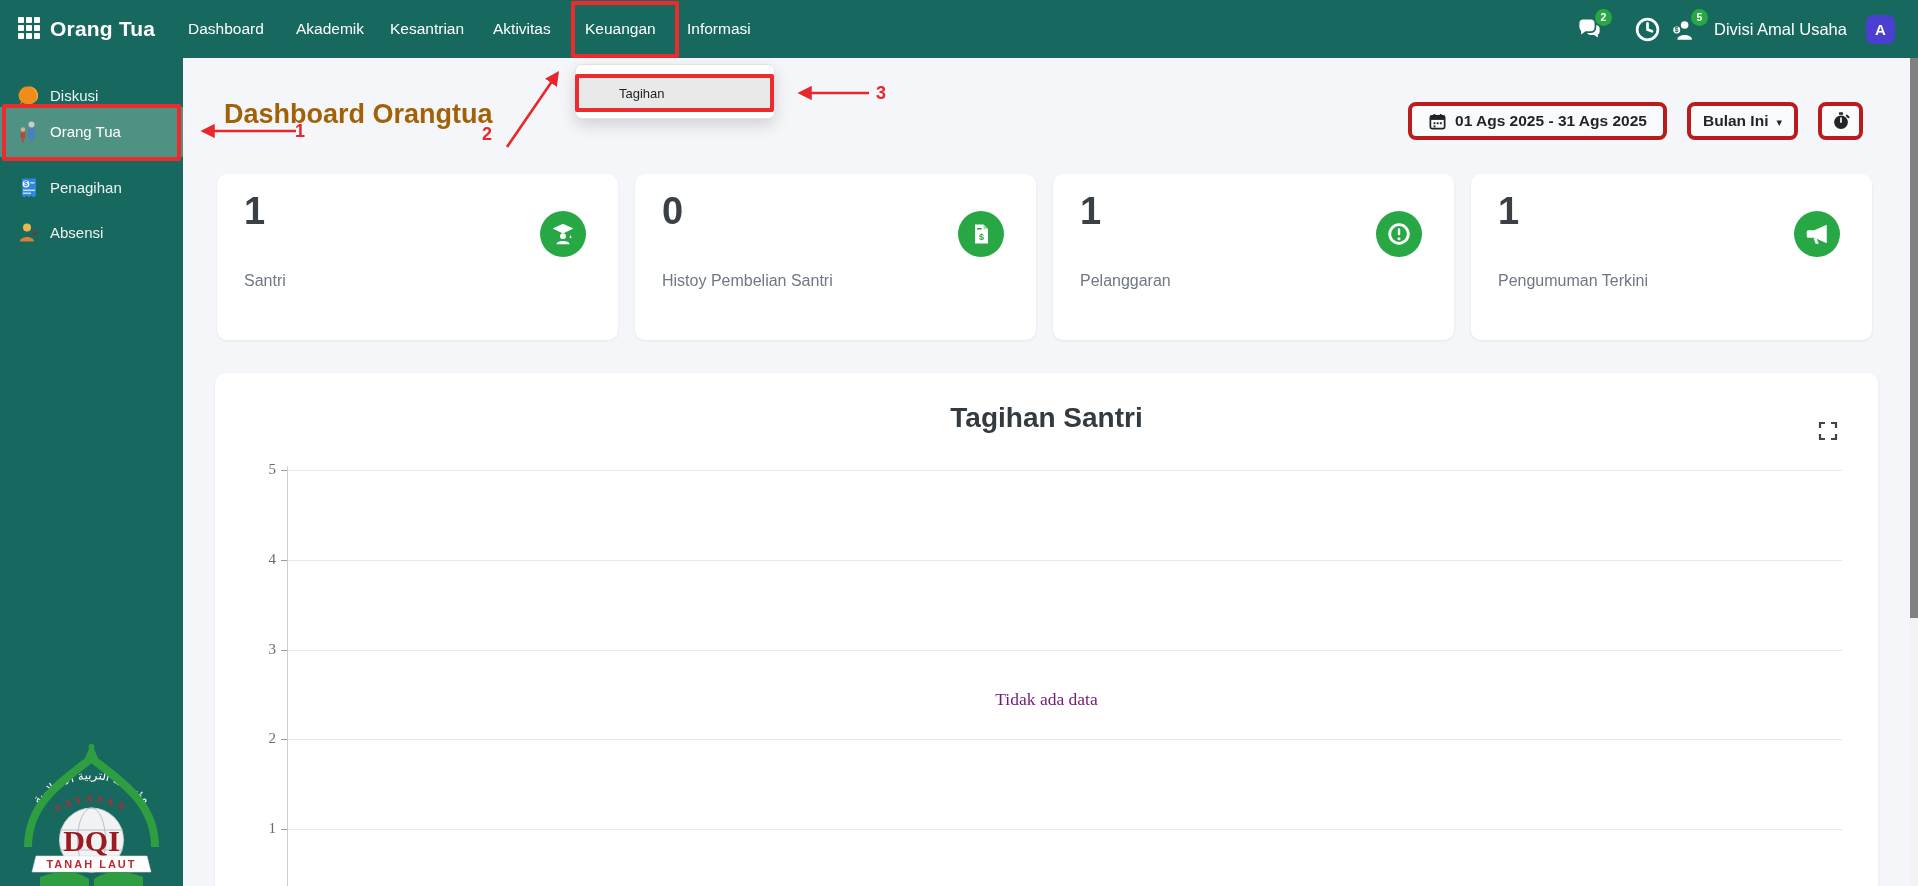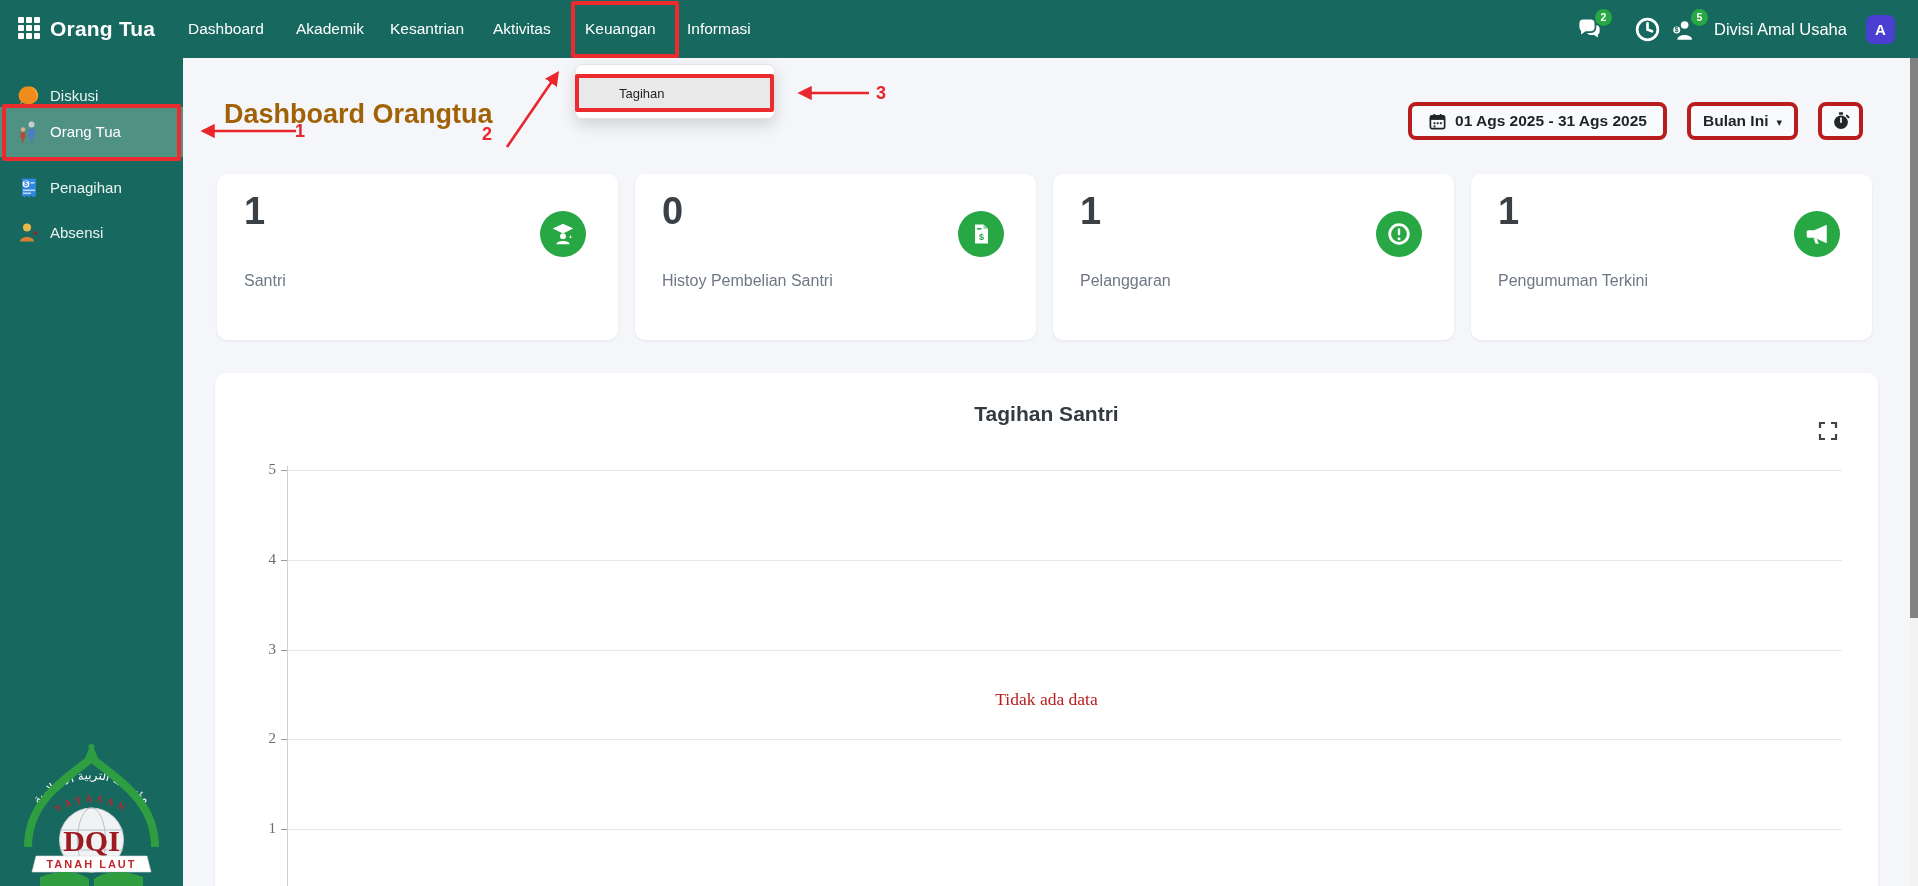--- a/index.html
+++ b/index.html
@@ -46,31 +46,31 @@
     box-shadow:0 1px 3px rgba(30,40,60,.07); }
   .sc-0{left:217px;} .sc-1{left:635px;} .sc-2{left:1053px;} .sc-3{left:1471px;}
   .stat-value { position:absolute; left:27px; top:16px; font-size:38px; font-weight:700; color:#3a4046; }
   .stat-label { position:absolute; left:27px; top:98px; font-size:16px; color:#6f7884; }
   .stat-ico { position:absolute; right:32px; top:37px; width:46px; height:46px; border-radius:50%;
     background:#28a745; display:flex; align-items:center; justify-content:center; }
 
   
   .chart-card { position:absolute; left:215px; top:373px; width:1663px; height:540px; background:#fff; border-radius:10px;
     box-shadow:0 1px 3px rgba(30,40,60,.07); }
-  .chart-title { position:absolute; left:0; top:29px; width:100%; text-align:center; font-size:21px; font-weight:700; color:#333a40; }
+  .chart-title { position:absolute; left:0; top:29px; width:100%; text-align:center; font-size:28px; font-weight:700; color:#333a40; }
   .fullscreen-ico { position:absolute; right:40px; top:48px; width:20px; height:20px; cursor:pointer; }
   .serif { font-family:"Liberation Serif","DejaVu Serif",serif; }
   .ytick { position:absolute; width:40px; text-align:right; font-size:15px; color:#6b6b6b; }
   .yt-0{left:21px; top:88px;} .yt-1{left:21px; top:178px;} .yt-2{left:21px; top:268px;} .yt-3{left:21px; top:357px;} .yt-4{left:21px; top:447px;}
   .gridline { position:absolute; left:73px; width:1554px; height:1px; background:#e9e9e9; }
   .gl-0{top:97px;} .gl-1{top:187px;} .gl-2{top:277px;} .gl-3{top:366px;} .gl-4{top:456px;}
   .axis-y { position:absolute; left:72px; top:93px; width:1px; height:447px; background:#cfcfcf; }
   .tickmark { position:absolute; left:66px; width:6px; height:1px; background:#9a9a9a; }
   .tm-0{top:97px;} .tm-1{top:187px;} .tm-2{top:277px;} .tm-3{top:366px;} .tm-4{top:456px;}
-  .empty-text { position:absolute; left:0; top:316px; width:100%; text-align:center; font-size:17.5px; color:#b91c1c; }
+  .empty-text { position:absolute; left:0; top:316px; width:100%; text-align:center; font-size:17.5px; color:#701a75; }
 
   
   .redbox { position:absolute; border:4px solid #ec2b2f; border-radius:2px; z-index:50; pointer-events:none; }
   .rb-keuangan { left:571px; top:1px; width:108px; height:57px; }
   .rb-orangtua { left:2px; top:104px; width:179px; height:57px; }
   .rb-tagihan { left:575px; top:74px; width:199px; height:38px; }
   .ann-label { position:absolute; color:#e8262b; font-size:18px; font-weight:600; z-index:60; pointer-events:none; }
   .al-1{left:295px; top:121px;} .al-2{left:482px; top:124px;} .al-3{left:876px; top:83px;}
   .arrows { position:absolute; left:0; top:0; width:1918px; height:886px; z-index:55; pointer-events:none; }
 

